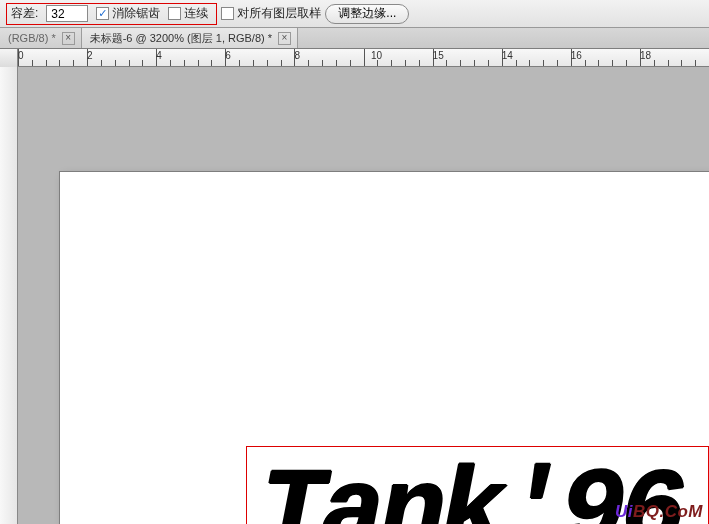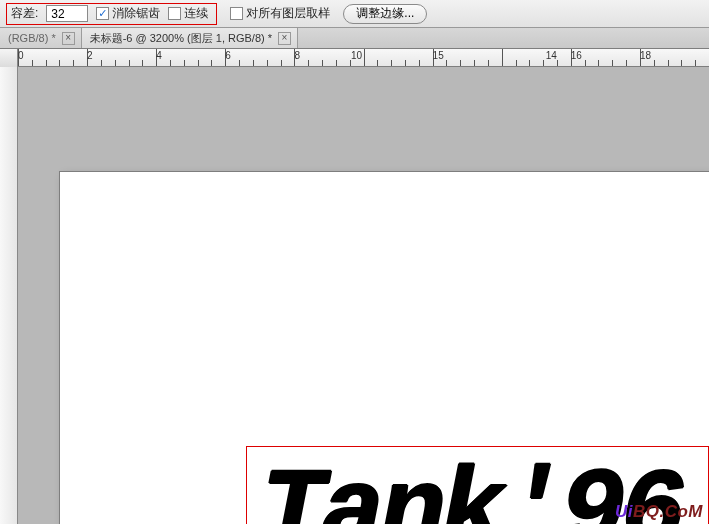--- a/index.html
+++ b/index.html
@@ -12,21 +12,21 @@
   }
 
   
   .options-bar {
     height: 28px;
     background: linear-gradient(#f2f2f2, #e2e2e2);
     border-bottom: 1px solid #999;
     display: flex;
     align-items: center;
     padding: 0 6px;
-    gap: 13px;
+    gap: 4px;
   }
   .highlight-group {
     border: 1px solid #d00;
     padding: 2px 8px 2px 4px;
     display: flex;
     align-items: center;
     gap: 8px;
     height: 22px;
   }
   .opt-label { font-size: 12px; }
@@ -218,33 +218,33 @@
       <div class="tick minor" style="left: 234.94px;"></div>
       <div class="tick minor" style="left: 248.76px;"></div>
       <div class="tick minor" style="left: 262.58px;"></div>
       <div class="tick" style="left: 276.4px;"></div>
       <div class="label" style="left: 278.4px;">8</div>
       <div class="tick minor" style="left: 290.22px;"></div>
       <div class="tick minor" style="left: 304.04px;"></div>
       <div class="tick minor" style="left: 317.86px;"></div>
       <div class="tick minor" style="left: 331.68px;"></div>
       <div class="tick" style="left: 345.5px;"></div>
-      <div class="label" style="left: 335px;">10</div>
+      <div class="label" style="left: 355px;">10</div>
       <div class="tick minor" style="left: 359.32px;"></div>
       <div class="tick minor" style="left: 373.14px;"></div>
       <div class="tick minor" style="left: 386.96px;"></div>
       <div class="tick minor" style="left: 400.78px;"></div>
       <div class="tick" style="left: 414.6px;"></div>
       <div class="label" style="left: 416.6px;">15</div>
       <div class="tick minor" style="left: 428.42px;"></div>
       <div class="tick minor" style="left: 442.24px;"></div>
       <div class="tick minor" style="left: 456.06px;"></div>
       <div class="tick minor" style="left: 469.88px;"></div>
       <div class="tick" style="left: 483.7px;"></div>
-      <div class="label" style="left: 485.7px; margin-left: 44px;">14</div>
+      <div class="label" style="left: 485.7px;">14</div>
       <div class="tick minor" style="left: 497.52px;"></div>
       <div class="tick minor" style="left: 511.34px;"></div>
       <div class="tick minor" style="left: 525.16px;"></div>
       <div class="tick minor" style="left: 538.98px;"></div>
       <div class="tick" style="left: 552.8px;"></div>
       <div class="label" style="left: 554.8px;">16</div>
       <div class="tick minor" style="left: 566.62px;"></div>
       <div class="tick minor" style="left: 580.44px;"></div>
       <div class="tick minor" style="left: 594.26px;"></div>
       <div class="tick minor" style="left: 608.08px;"></div>

